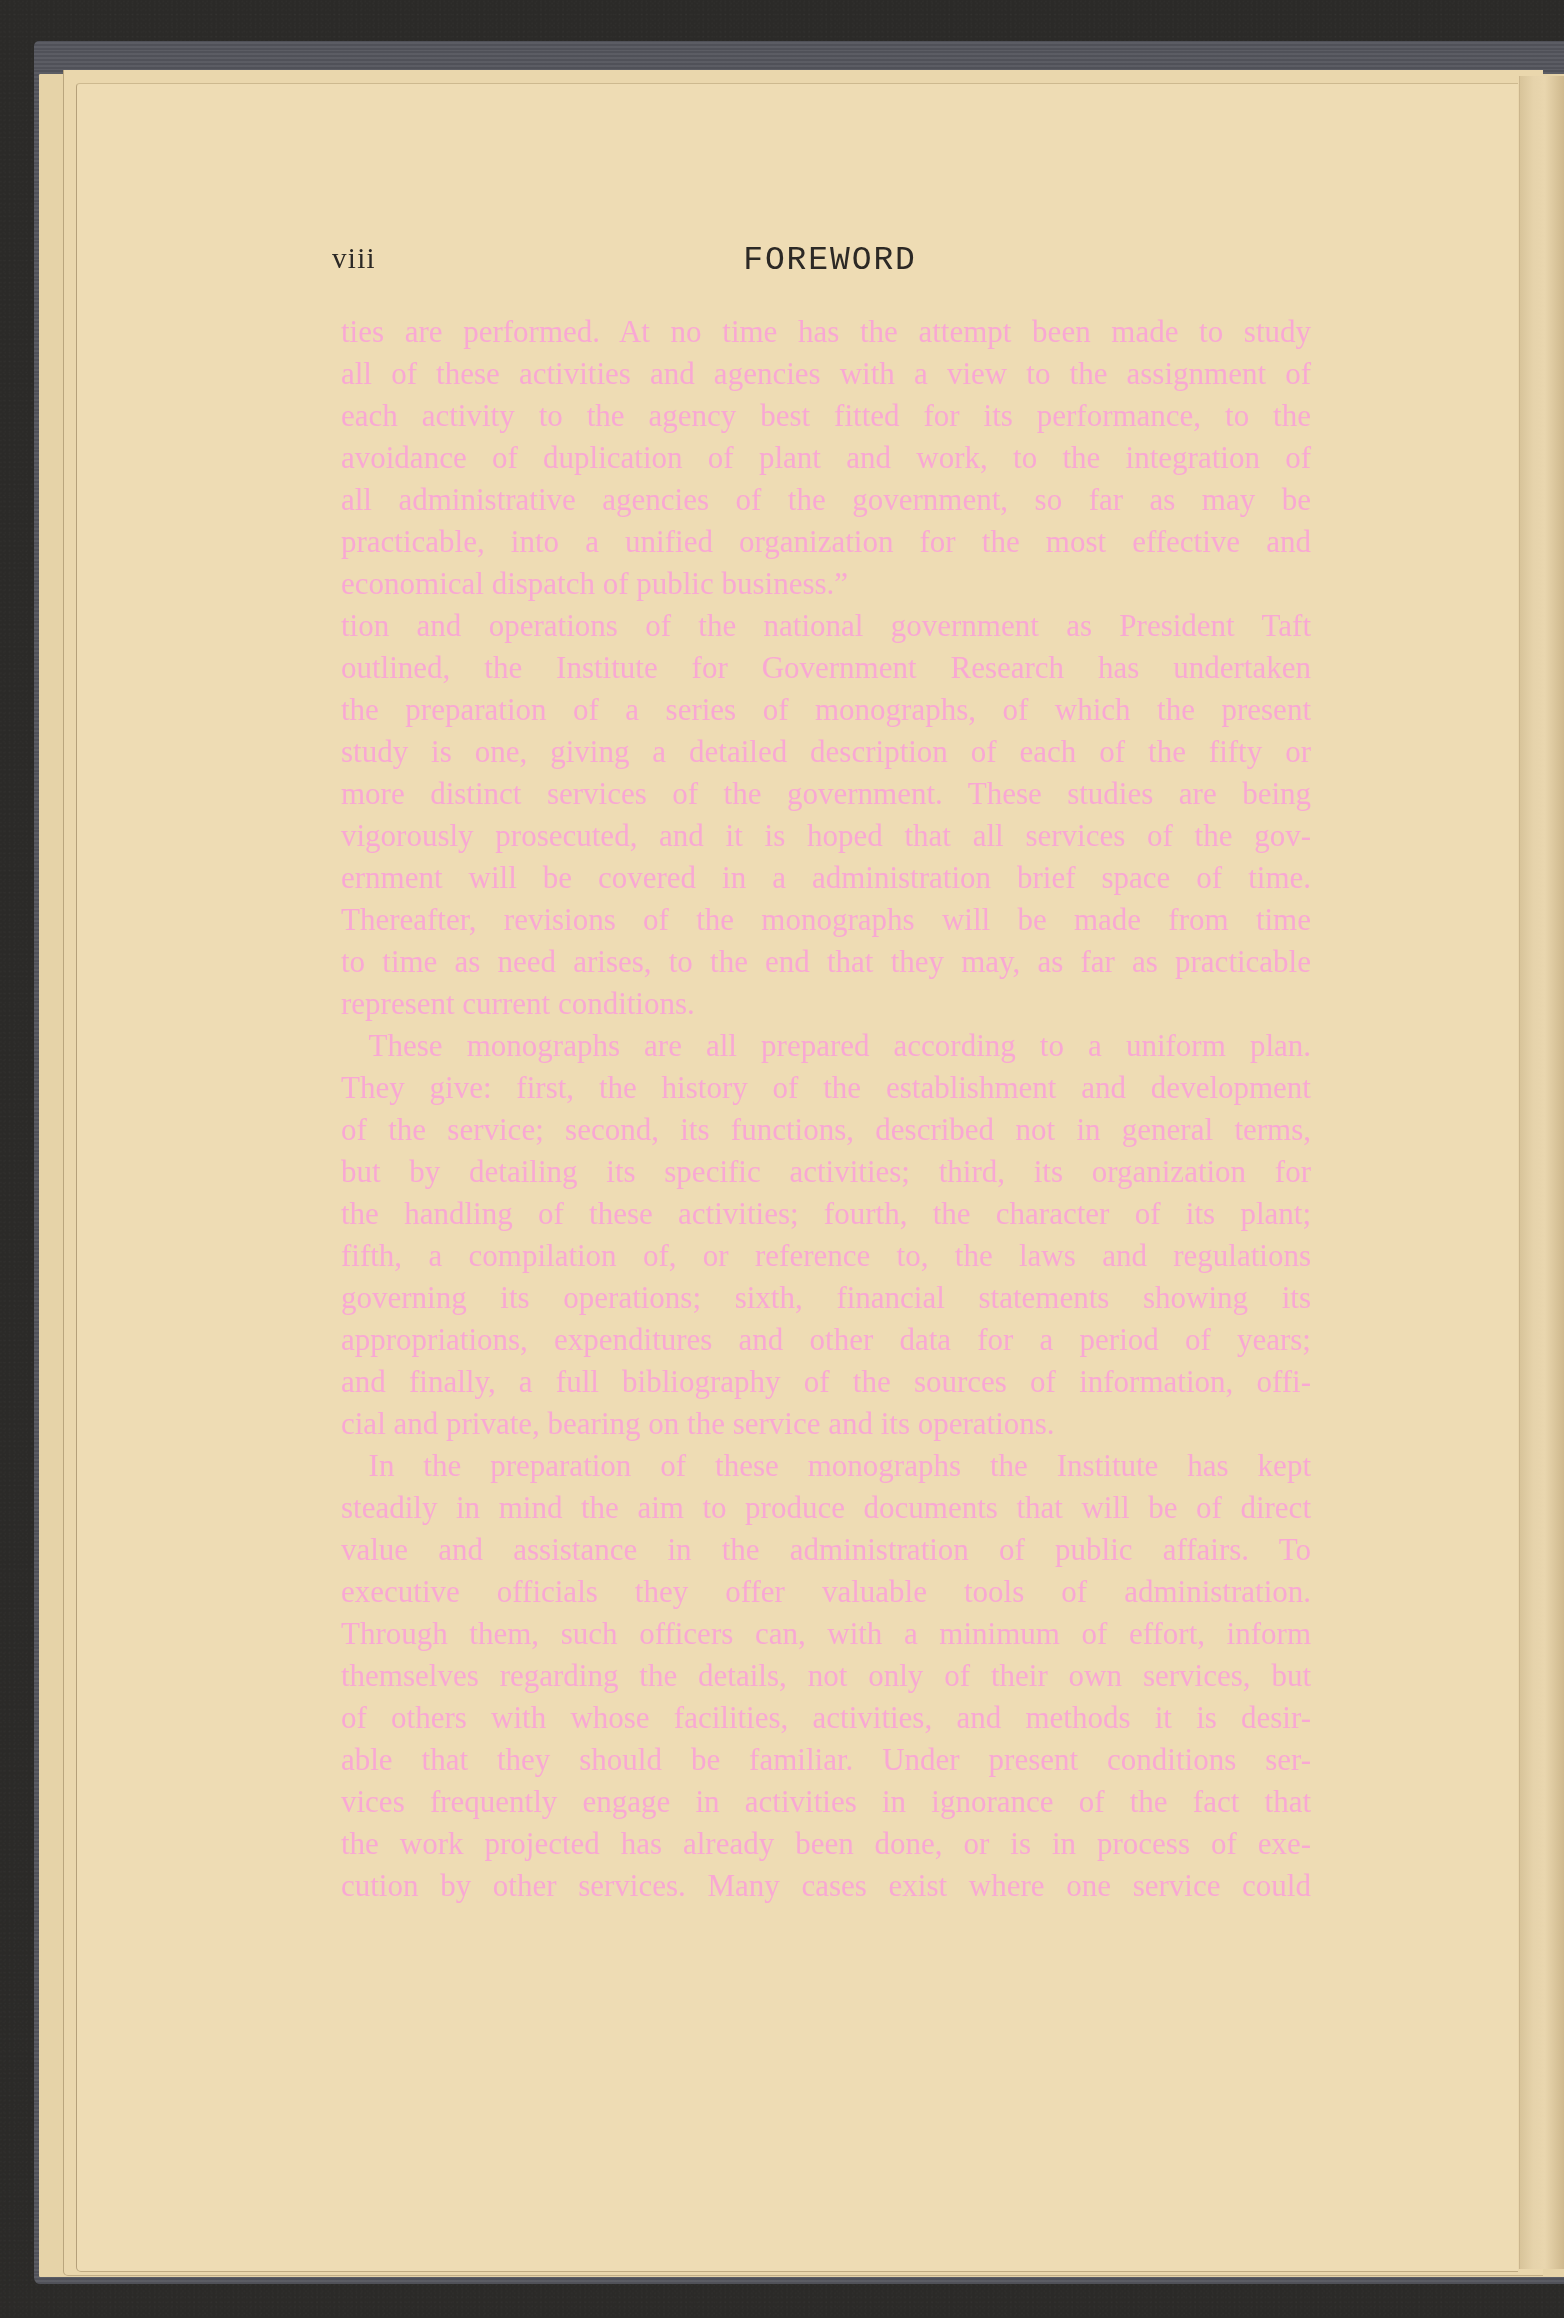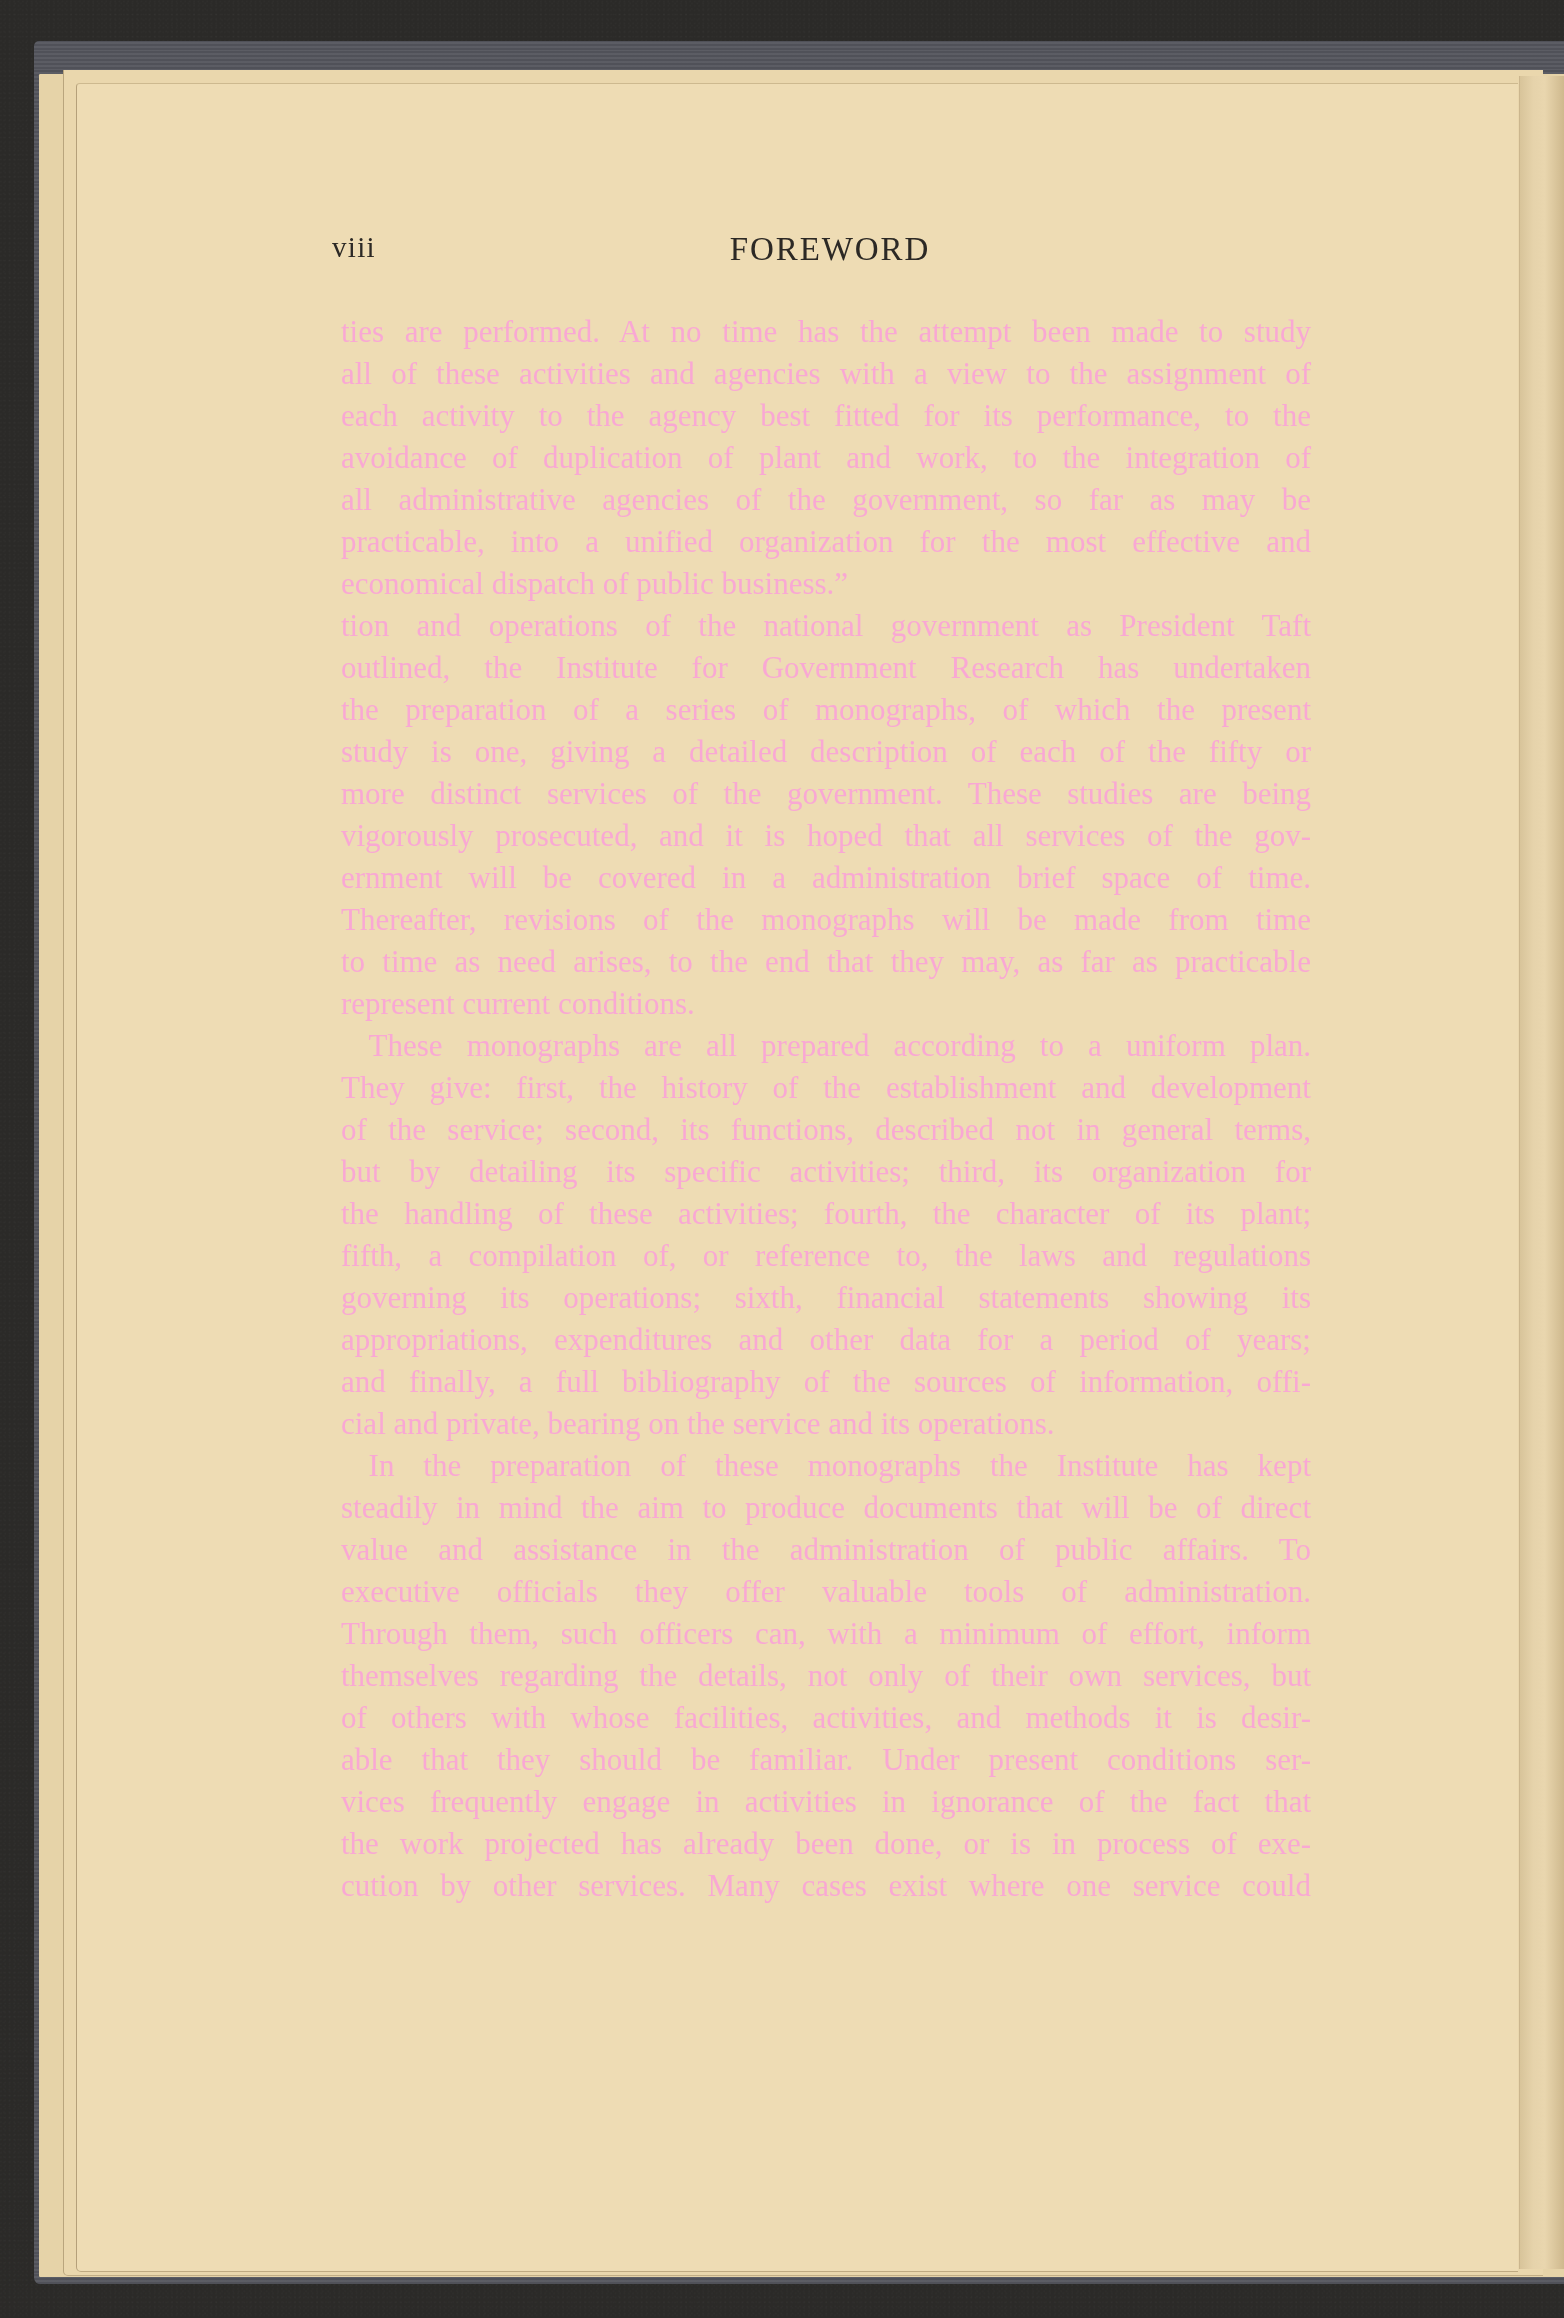--- a/index.html
+++ b/index.html
@@ -40,30 +40,30 @@
     }
     .gutter {
       position: absolute; left: 1519px; top: 76px; width: 45px; height: 2193px;
       background: linear-gradient(90deg, #d8c49a 0%, #e6d3ab 30%, #e9d6ae 55%, #cdb78c 100%);
       border-left: 1.3px solid #cbb68e;
     }
     .sheet {
       position: absolute; left: 0; top: 0; width: 1564px; height: 2319px;
     }
     .running-head {
-      position: absolute; top: 231px; left: 332px; width: 971px; height: 44px;
+      position: absolute; top: 242px; left: 332px; width: 971px; height: 44px;
       color: #2c2925;
     }
     .folio {
       position: absolute; left: 0; top: 0;
       font-size: 29px; letter-spacing: 1.3px;
     }
     .chapter-title {
       position: absolute; left: 0; right: 0; top: 0; text-align: center;
-      font-size: 33px; letter-spacing: 1.9px; padding-left: 25px;
+      font-size: 33px; letter-spacing: 1.9px; padding-left: 25px; font-family: Liberation Mono, monospace;
     }
     .body-text {
       position: absolute; left: 332px; top: 311px; width: 970px;
       color: #f9a8d4;
       font-size: 31px;
       line-height: 42px;
       margin-left: 9px;
     }
     .line {
       display: block; white-space: nowrap;

